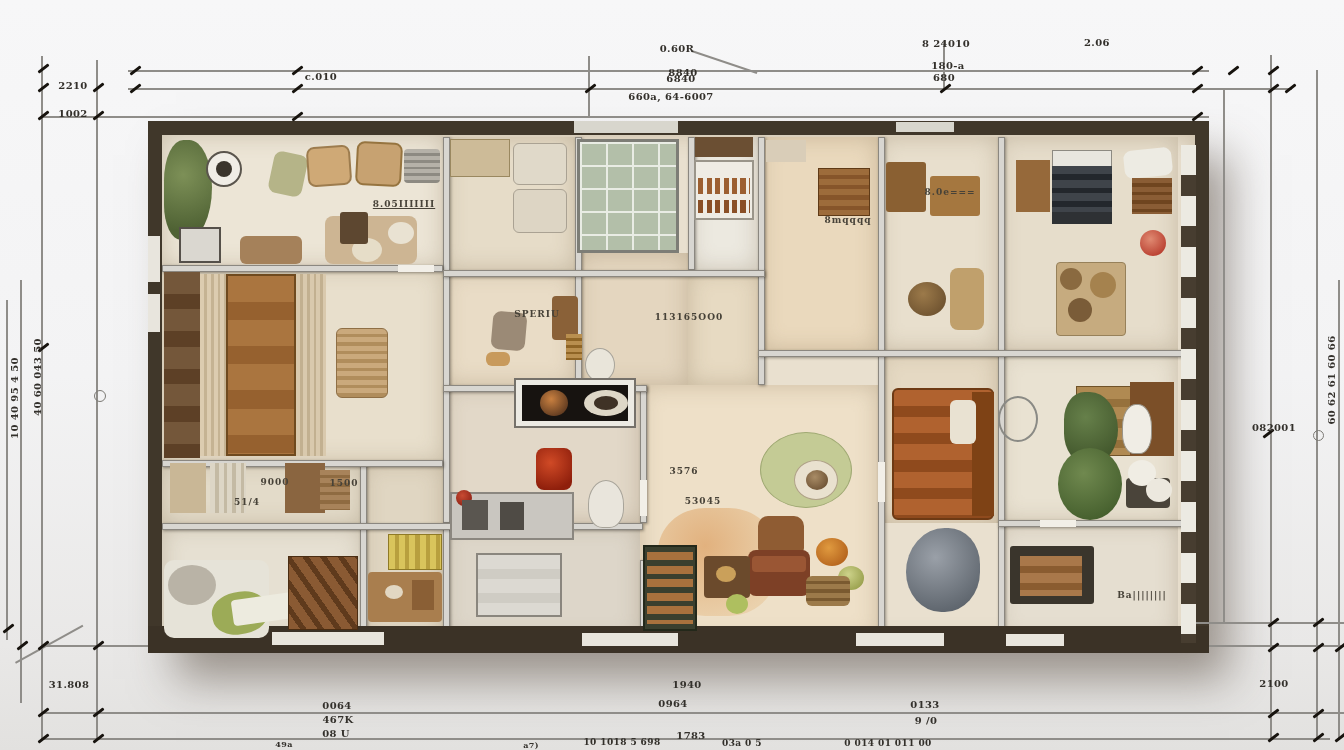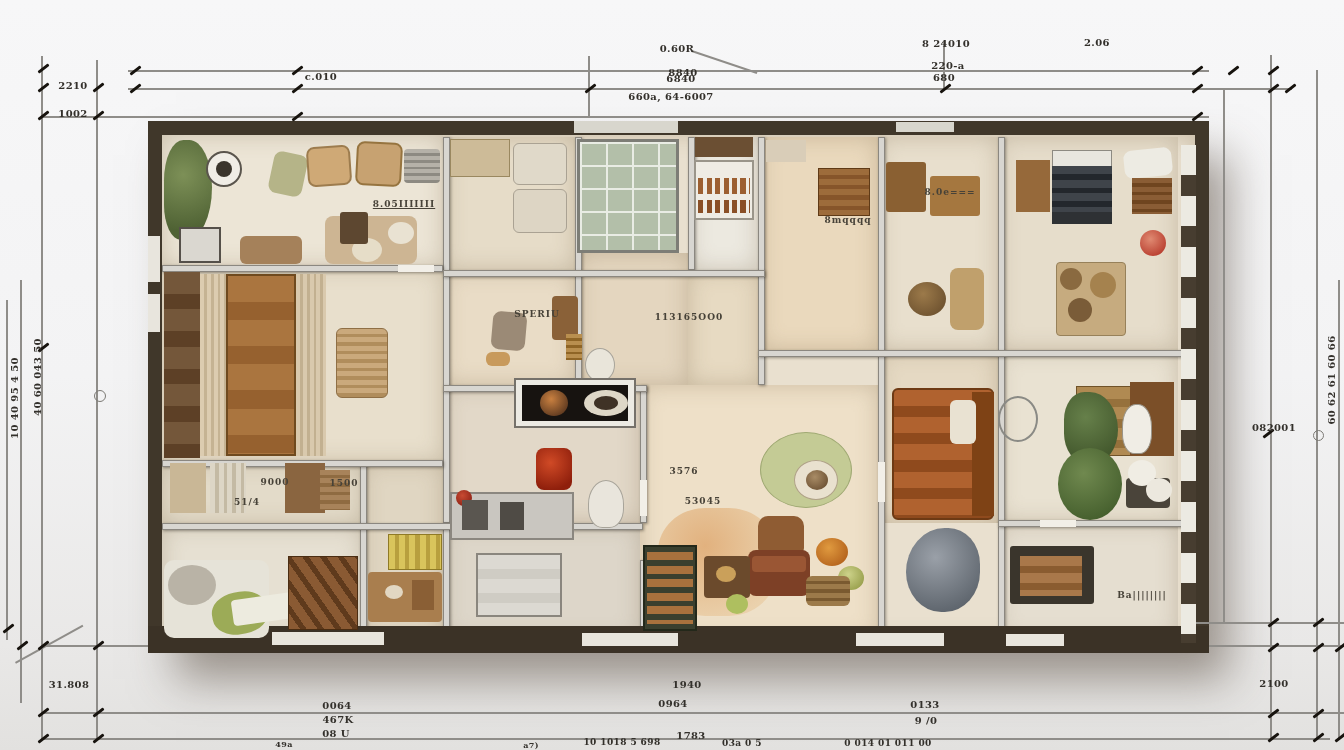--- a/index.html
+++ b/index.html
@@ -257,21 +257,21 @@
     </div>
   <div id="layer-labels">
       <div class="abs dim-label" style="left: 73px; top: 85px; transform: translate(-50%, -50%);">2210</div>
       <div class="abs dim-label" style="left: 73px; top: 113px; transform: translate(-50%, -50%);">1002</div>
       <div class="abs dim-label" style="left: 321px; top: 76px; transform: translate(-50%, -50%);">c.010</div>
       <div class="abs dim-label" style="left: 677px; top: 48px; transform: translate(-50%, -50%);">0.60R</div>
       <div class="abs dim-label" style="left: 683px; top: 64px; transform: translate(-50%, -50%); margin-top: 8px;">8840</div>
       <div class="abs dim-label" style="left: 681px; top: 78px; transform: translate(-50%, -50%);">6840</div>
       <div class="abs dim-label" style="left: 671px; top: 96px; transform: translate(-50%, -50%);">660a, 64-6007</div>
       <div class="abs dim-label" style="left: 946px; top: 43px; transform: translate(-50%, -50%);">8 24010</div>
-      <div class="abs dim-label" style="left: 948px; top: 65px; transform: translate(-50%, -50%);">220-a</div>
+      <div class="abs dim-label" style="left: 948px; top: 65px; transform: translate(-50%, -50%);">180-a</div>
       <div class="abs dim-label" style="left: 944px; top: 77px; transform: translate(-50%, -50%);">680</div>
       <div class="abs dim-label" style="left: 1097px; top: 42px; transform: translate(-50%, -50%);">2.06</div>
       <div class="abs dim-label" style="left: 14px; top: 398px; transform: translate(-50%, -50%) rotate(-90deg);">10 40 95 4 50</div>
       <div class="abs dim-label" style="left: 37px; top: 377px; transform: translate(-50%, -50%) rotate(-90deg);">40 60 043 50</div>
       <div class="abs dim-label" style="left: 1274px; top: 427px; transform: translate(-50%, -50%);">082001</div>
       <div class="abs dim-label" style="left: 1331px; top: 380px; transform: translate(-50%, -50%) rotate(-90deg);">60 62 61 60 66</div>
       <div class="abs dim-label" style="left: 69px; top: 684px; transform: translate(-50%, -50%);">31.808</div>
       <div class="abs dim-label" style="left: 337px; top: 705px; transform: translate(-50%, -50%);">0064</div>
       <div class="abs dim-label" style="left: 338px; top: 719px; transform: translate(-50%, -50%);">467K</div>
       <div class="abs dim-label" style="left: 336px; top: 733px; transform: translate(-50%, -50%);">08 U</div>

